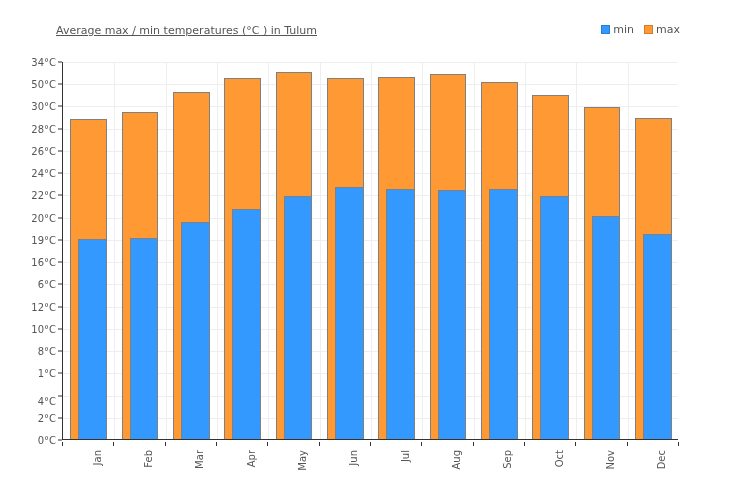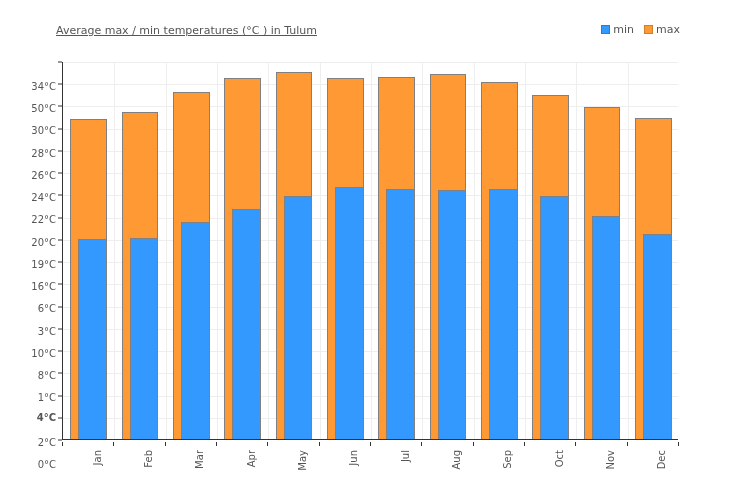--- a/index.html
+++ b/index.html
@@ -80,21 +80,20 @@
 
   
   .y-axis { position: absolute; left: 0; top: 62px; width: 62px; height: 378px; }
   .y-tick-label {
     position: absolute;
     right: 6px;
     transform: translateY(-50%);
     font-size: 10px;
     color: #555555;
     white-space: nowrap;
-    margin-top: 24px;
   }
   .y-tick-mark {
     position: absolute;
     right: 0;
     width: 4px; height: 1px;
     background: #333333;
     transform: translateY(-50%);
   }
 
   
@@ -156,29 +155,29 @@
         <span class="legend-swatch" style="background: rgb(255, 153, 51);"></span>
         <span class="legend-label">max</span>
       </div>
     </div>
 
   <div class="y-axis" id="y-axis">
       <div class="y-tick-label" style="top: 378px;">0°C</div>
       <div class="y-tick-mark" style="top: 378px;"></div>
       <div class="y-tick-label" style="top: 355.765px;">2°C</div>
       <div class="y-tick-mark" style="top: 355.765px;"></div>
-      <div class="y-tick-label" style="top: 331px; font-weight: bold;">4°C</div>
+      <div class="y-tick-label" style="top: 339px;">4°C</div>
       <div class="y-tick-mark" style="top: 333.529px;"></div>
       <div class="y-tick-label" style="top: 311.294px;">1°C</div>
       <div class="y-tick-mark" style="top: 311.294px;"></div>
       <div class="y-tick-label" style="top: 289.059px;">8°C</div>
       <div class="y-tick-mark" style="top: 289.059px;"></div>
       <div class="y-tick-label" style="top: 266.824px;">10°C</div>
       <div class="y-tick-mark" style="top: 266.824px;"></div>
-      <div class="y-tick-label" style="top: 244.588px;">3°C</div>
+      <div class="y-tick-label" style="top: 244.588px;">12°C</div>
       <div class="y-tick-mark" style="top: 244.588px;"></div>
       <div class="y-tick-label" style="top: 222.353px;">6°C</div>
       <div class="y-tick-mark" style="top: 222.353px;"></div>
       <div class="y-tick-label" style="top: 200.118px;">16°C</div>
       <div class="y-tick-mark" style="top: 200.118px;"></div>
       <div class="y-tick-label" style="top: 177.882px;">19°C</div>
       <div class="y-tick-mark" style="top: 177.882px;"></div>
       <div class="y-tick-label" style="top: 155.647px;">20°C</div>
       <div class="y-tick-mark" style="top: 155.647px;"></div>
       <div class="y-tick-label" style="top: 133.412px; text-align: right;">22°C</div>

